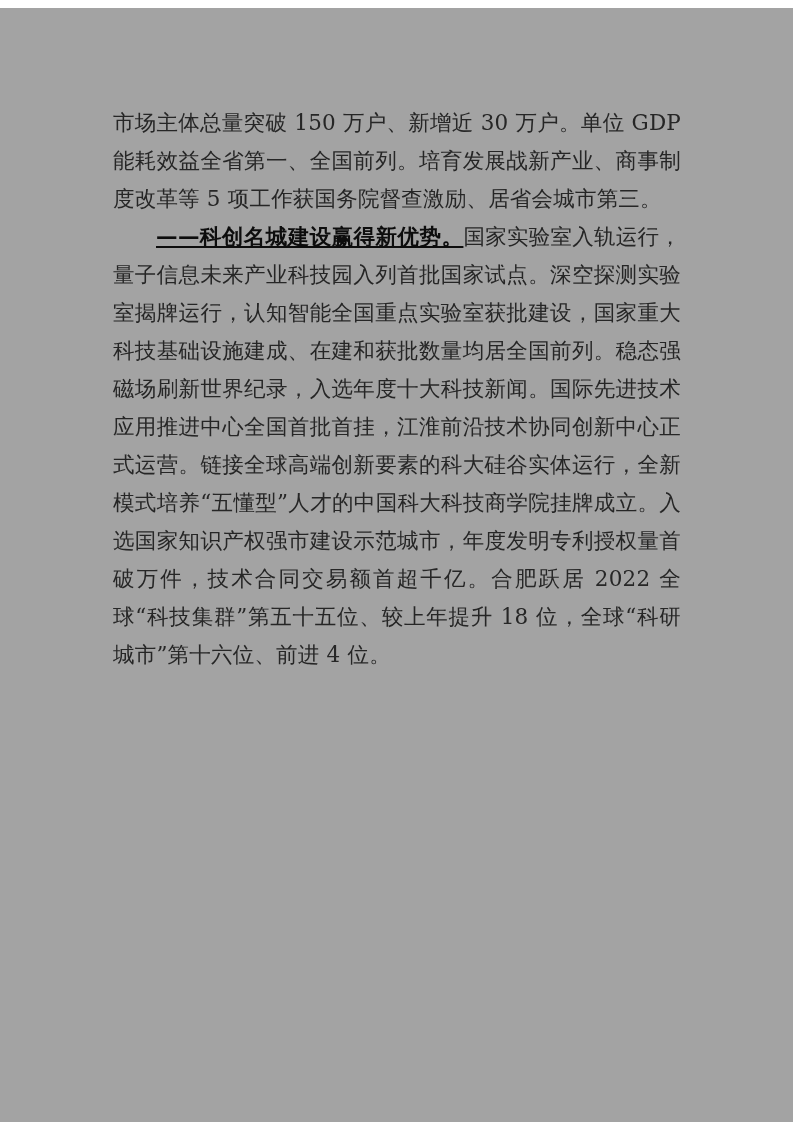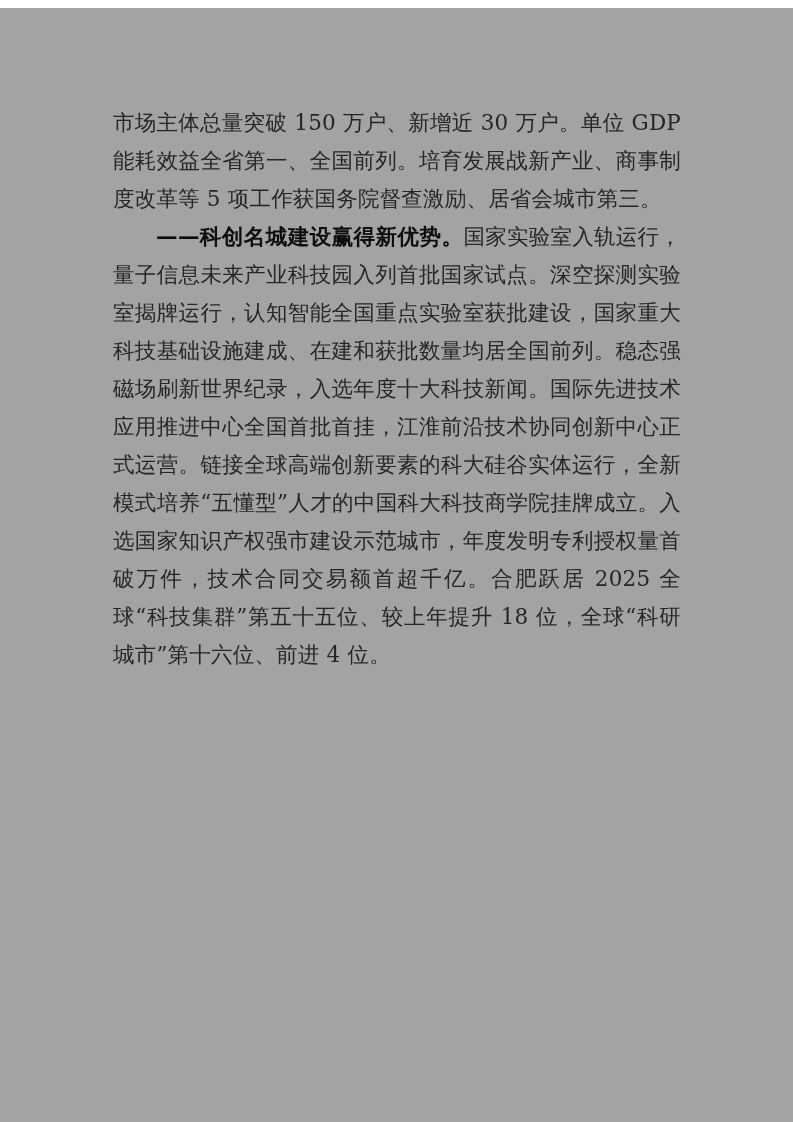--- a/index.html
+++ b/index.html
@@ -42,34 +42,35 @@
   }
   p.bold-lead {
     font-weight: 700;
     color: #0d0d0d;
   }
   
   .lead {
     font-weight: 700;
     color: #0d0d0d;
     letter-spacing: 0.4px;
+    text-decoration: underline;
   }
   .rest {
     font-weight: 400;
     color: #262626;
   }
 </style>
 </head>
 <body>
 
 <div id="page">
   <div id="doc-body">
 
     <p class="body-text">市场主体总量突破 150 万户、新增近 30 万户。单位 GDP 能耗效益全省第一、全国前列。培育发展战新产业、商事制度改革等 5 项工作获国务院督查激励、居省会城市第三。</p>
 
 
     <p class="indent">
-      <span class="lead">——科创名城建设赢得新优势。</span><span class="rest">国家实验室入轨运行，量子信息未来产业科技园入列首批国家试点。深空探测实验室揭牌运行，认知智能全国重点实验室获批建设，国家重大科技基础设施建成、在建和获批数量均居全国前列。稳态强磁场刷新世界纪录，入选年度十大科技新闻。国际先进技术应用推进中心全国首批首挂，江淮前沿技术协同创新中心正式运营。链接全球高端创新要素的科大硅谷实体运行，全新模式培养“五懂型”人才的中国科大科技商学院挂牌成立。入选国家知识产权强市建设示范城市，年度发明专利授权量首破万件，技术合同交易额首超千亿。合肥跃居 2025 全球“科技集群”第五十五位、较上年提升 18 位，全球“科研城市”第十六位、前进 4 位。</span>
+      <span class="lead">——科创名城建设赢得新优势。</span><span class="rest">国家实验室入轨运行，量子信息未来产业科技园入列首批国家试点。深空探测实验室揭牌运行，认知智能全国重点实验室获批建设，国家重大科技基础设施建成、在建和获批数量均居全国前列。稳态强磁场刷新世界纪录，入选年度十大科技新闻。国际先进技术应用推进中心全国首批首挂，江淮前沿技术协同创新中心正式运营。链接全球高端创新要素的科大硅谷实体运行，全新模式培养“五懂型”人才的中国科大科技商学院挂牌成立。入选国家知识产权强市建设示范城市，年度发明专利授权量首破万件，技术合同交易额首超千亿。合肥跃居 2022 全球“科技集群”第五十五位、较上年提升 18 位，全球“科研城市”第十六位、前进 4 位。</span>
     </p>
 
 
   </div>
 </div>
 
 </body></html>

